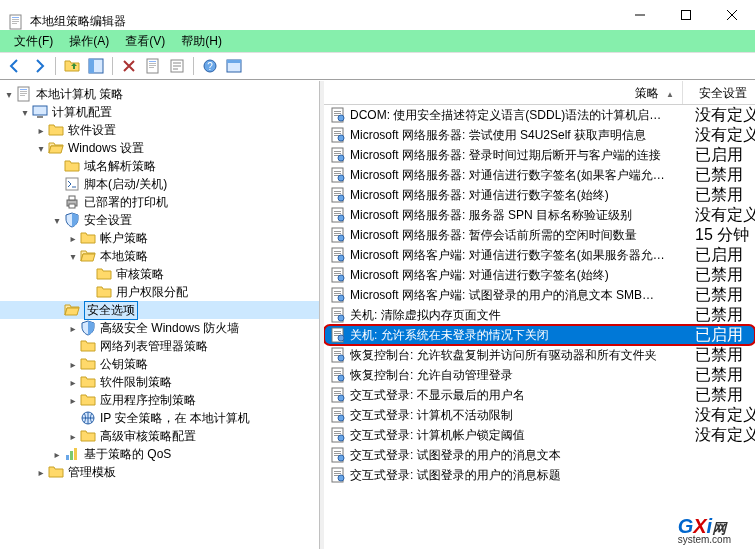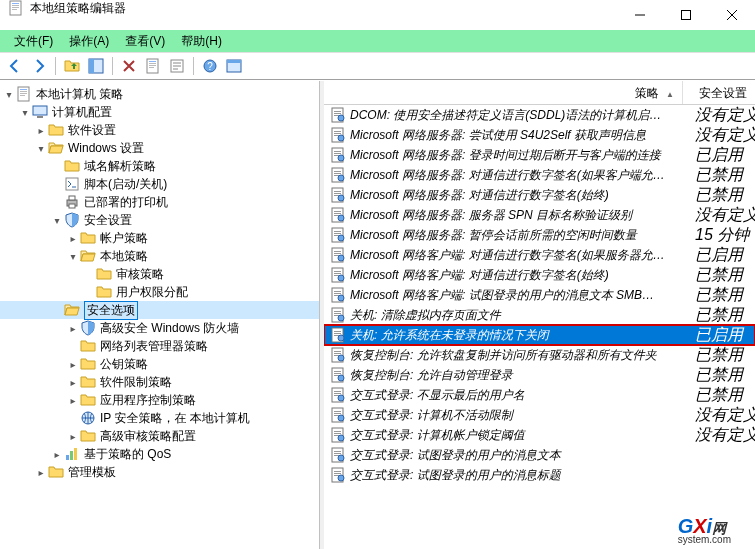--- a/index.html
+++ b/index.html
@@ -1,20 +1,20 @@
 <!DOCTYPE html>
 <html><head>
 <meta charset="utf-8">
 <style>
 * { margin: 0; padding: 0; box-sizing: border-box; font-family: "Microsoft YaHei", "Segoe UI", Tahoma, sans-serif; }
 html, body { width: 755px; height: 549px; overflow: hidden; }
 body { background: #fff; font-size: 12px; color: #000; display: flex; flex-direction: column; }
 
 
-.titlebar { height: 30px; display: flex; align-items: flex-start; padding: 0 0 0 8px; background: #fff; }
+.titlebar { height: 30px; display: flex; align-items: flex-end; padding: 0 0 0 8px; background: #fff; }
 .titlebar .title-icon { width: 16px; height: 16px; margin-right: 6px; display:flex; align-items:center; justify-content:center; }
 .titlebar .title-text { flex: 1; font-size: 12px; color: #000; }
 .winbtns { display: flex; height: 30px; }
 .winbtn { width: 46px; height: 30px; display: flex; align-items: center; justify-content: center; color: #000; font-size: 10px; }
 
 
 .menubar { height: 22px; display: flex; align-items: center; padding: 0 6px; background: #86efac; }
 .menubar .menu-item { padding: 2px 8px; font-size: 12px; }
 
 
@@ -36,24 +36,24 @@
 .tw { display: inline-flex; width: 14px; justify-content: center; align-items: center; color: #595959; font-size: 10px; cursor: pointer; }
 .tic { width: 16px; height: 16px; margin-right: 4px; display: inline-flex; align-items: center; justify-content: center; }
 .tlabel { font-size: 12px; }
 
 
 .list-header { display: flex; height: 24px; border-bottom: 1px solid #d0d0d0; background: #fff; }
 .list-header .col { padding: 4px 8px; font-size: 12px; position: relative; text-align: right; }
 .list-header .col .arrow { font-size: 8px; margin-left: 4px; color: #666; }
 .col-policy { flex: 1; border-right: 1px solid #e0e0e0; }
 .col-setting { width: 72px; }
-.list-body { flex: 1; overflow-y: scroll; overflow-x: hidden; font-style: italic; }
+.list-body { flex: 1; overflow-y: scroll; overflow-x: hidden; }
 .list-row { display: flex; align-items: center; height: 20px; padding-left: 6px; }
 .list-row.selected { background: #0078d7; color: #fff; }
-.list-row.selected.highlighted { outline: 2px solid #d00000; outline-offset: -1px; }
+.list-row.selected.highlighted { outline: 2px solid #d00000; outline-offset: -1px; border-radius: 6px; }
 .li-icon { width: 16px; height: 16px; margin-right: 4px; flex-shrink: 0; }
 .li-policy { flex: 1; overflow: hidden; text-overflow: ellipsis; white-space: nowrap; font-size: 12px; }
 .li-setting { width: 60px; flex-shrink: 0; font-size: 16px; white-space: nowrap; overflow: hidden; }
 
 
 .left-pane::-webkit-scrollbar, .list-body::-webkit-scrollbar { width: 17px; }
 .left-pane::-webkit-scrollbar-thumb, .list-body::-webkit-scrollbar-thumb { background: #cdcdcd; }
 .left-pane::-webkit-scrollbar-track, .list-body::-webkit-scrollbar-track { background: #f0f0f0; }
 
 

